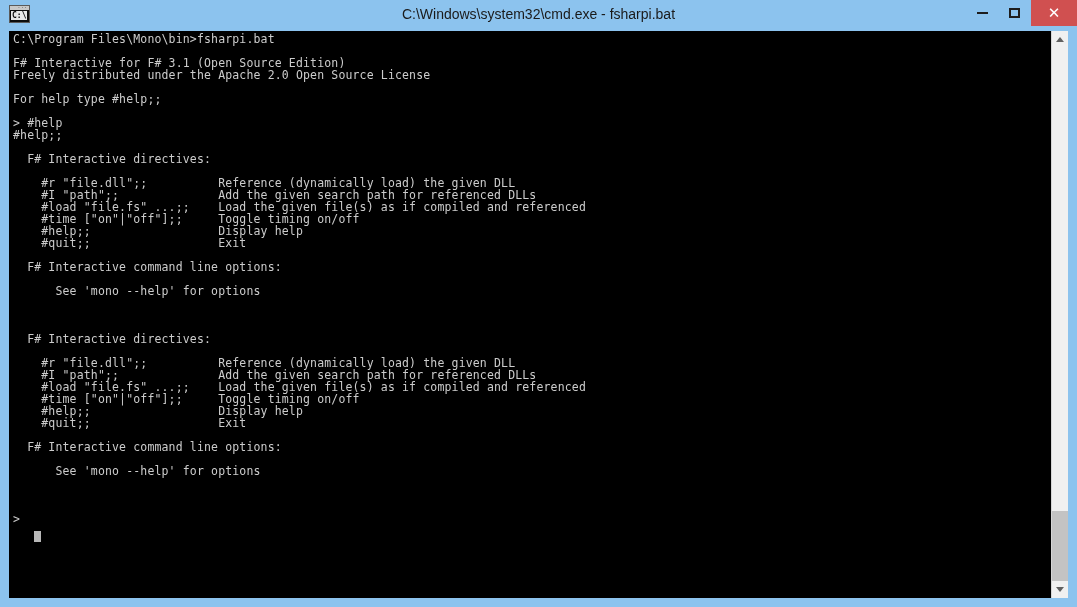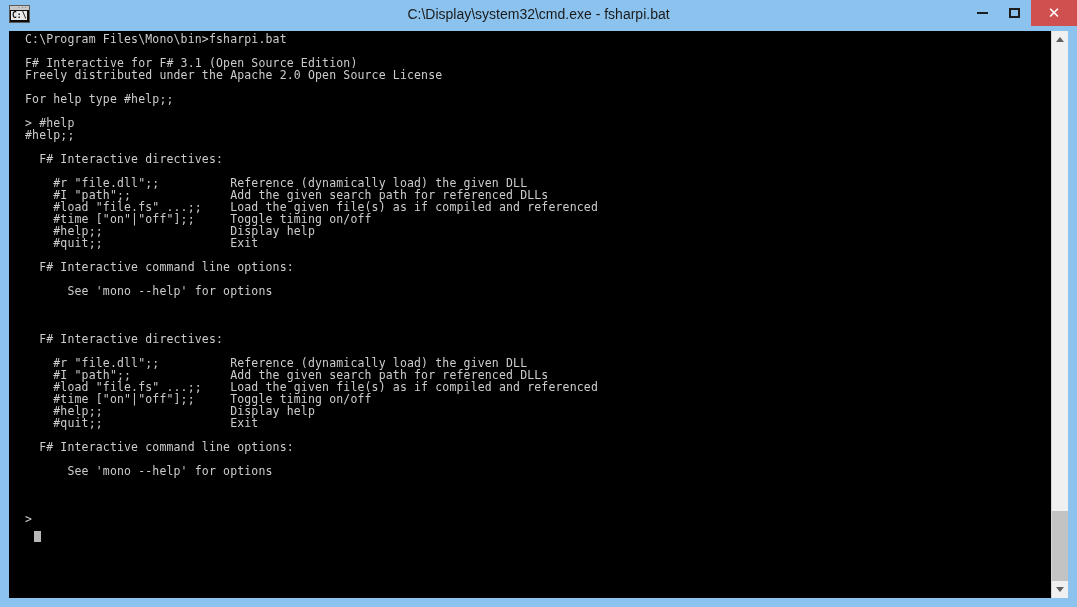--- a/index.html
+++ b/index.html
@@ -122,21 +122,21 @@
     position: absolute;
     left: 9px;
     top: 31px;
     width: 1042px;
     height: 567px;
     background: #000000;
     overflow: hidden;
   }
   #console-text {
     position: absolute;
-    left: 16px;
+    left: 4px;
     top: 2px;
     margin: 0;
     padding: 0;
     font-family: "DejaVu Sans Mono", "Liberation Mono", monospace;
     font-size: 11.5px;
     line-height: 12px;
     letter-spacing: 0.15px;
     color: #cccccc;
     white-space: pre;
     tab-size: 8;
@@ -223,21 +223,21 @@
 <div id="window">
 
   <div id="titlebar">
 
     <div id="window-icon">
       <div class="icon-titlestrip"></div>
       <div class="icon-dots">···</div>
       <div class="icon-text">C:\</div>
     </div>
 
-    <div id="title-text">C:\Display\system32\cmd.exe - fsharpi.bat</div>
+    <div id="title-text">C:\Windows\system32\cmd.exe - fsharpi.bat</div>
 
     <div class="winbtn" id="btn-min">
       <div class="glyph">
         <div class="minbar"></div>
       </div>
     </div>
 
     <div class="winbtn" id="btn-max">
       <div class="glyph">
         <div class="maxbox"></div>

